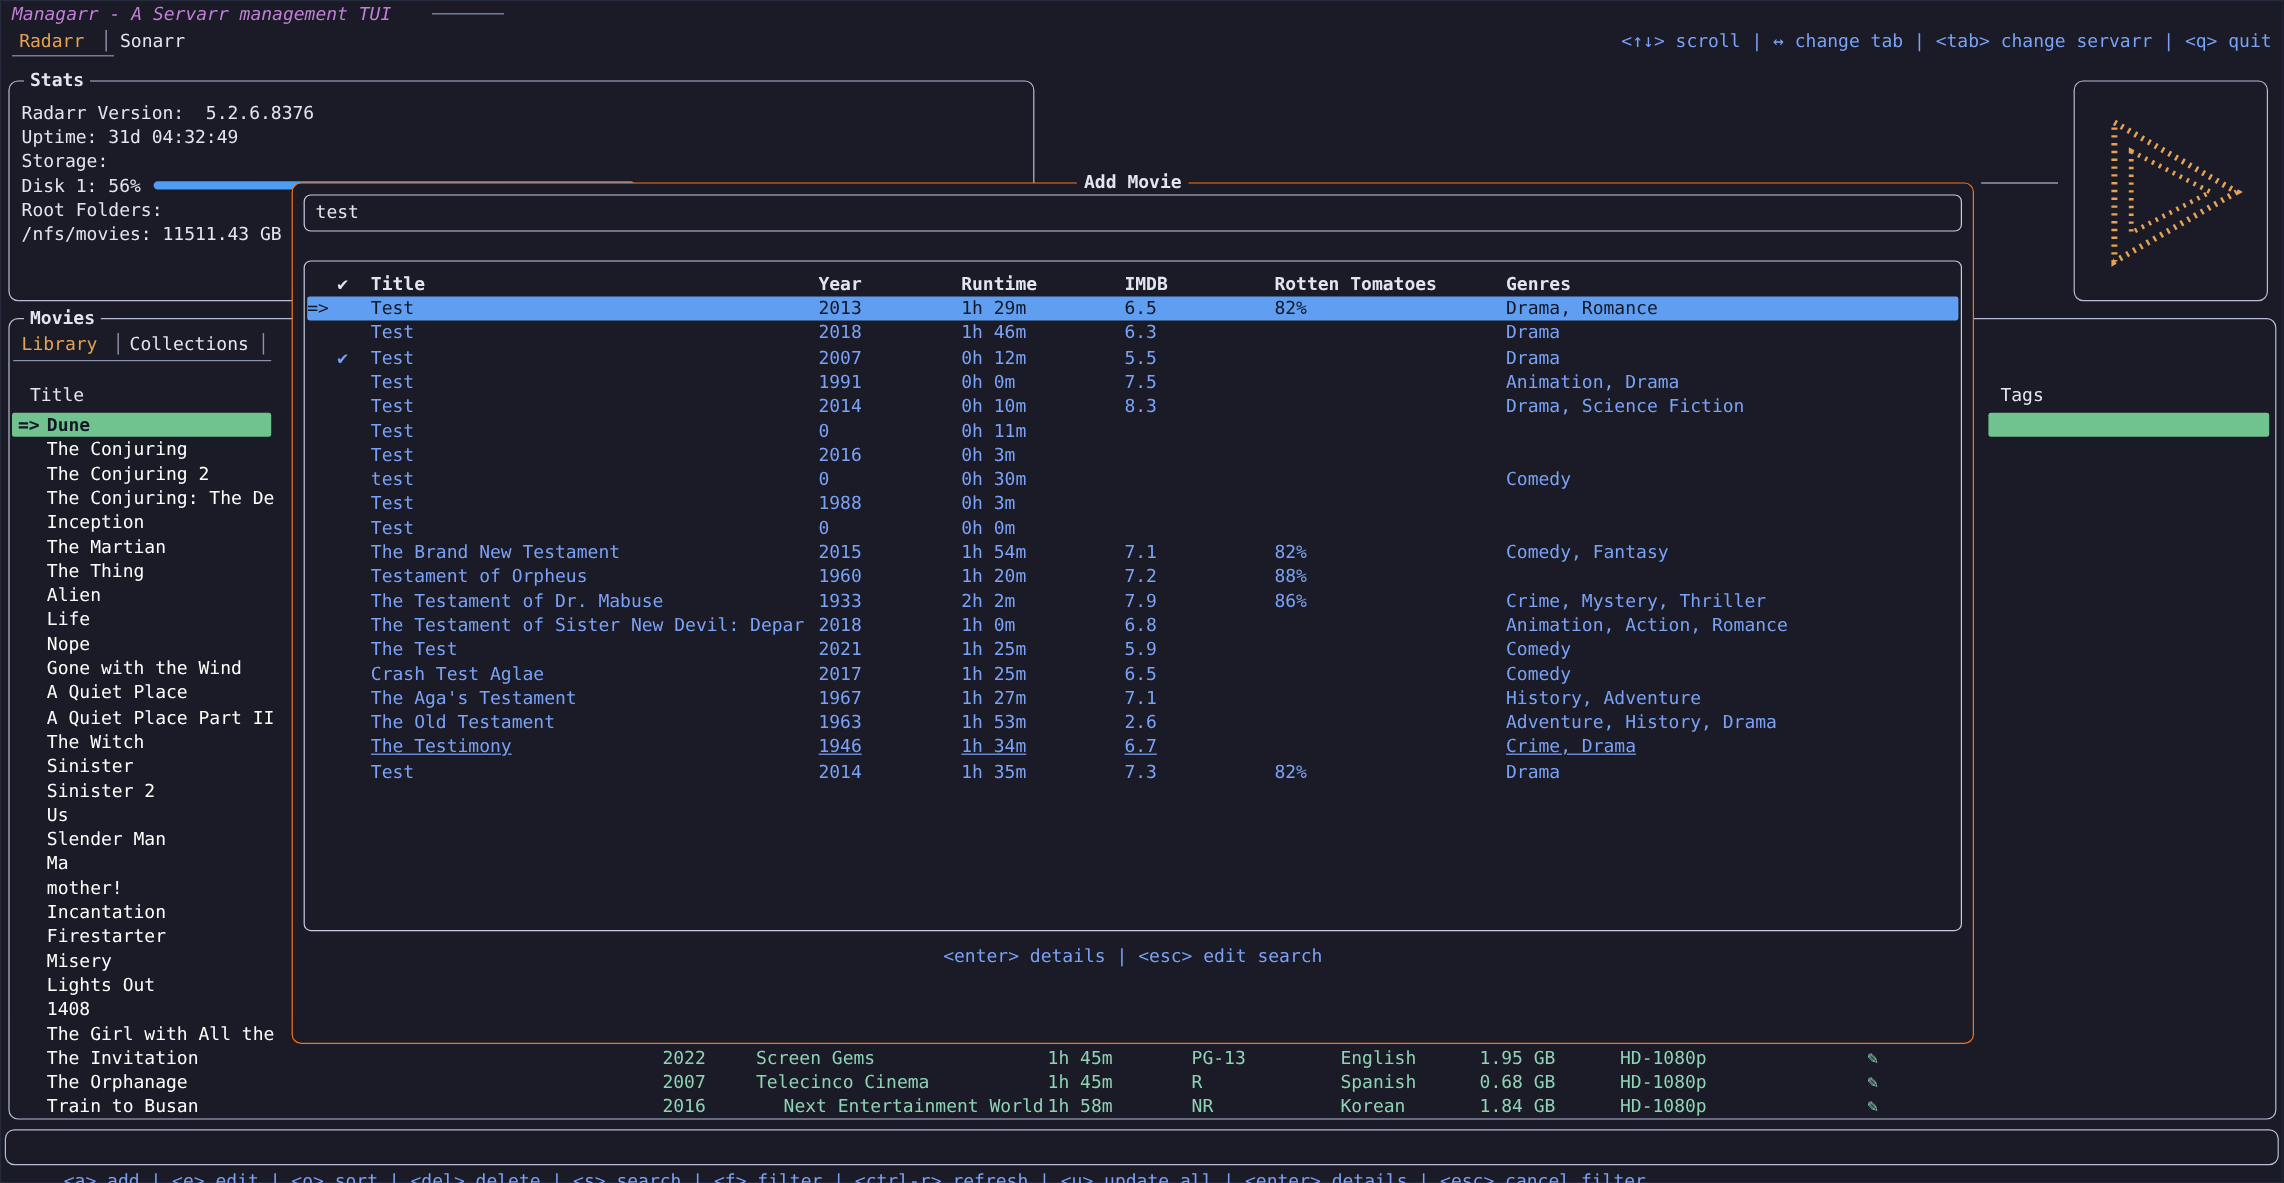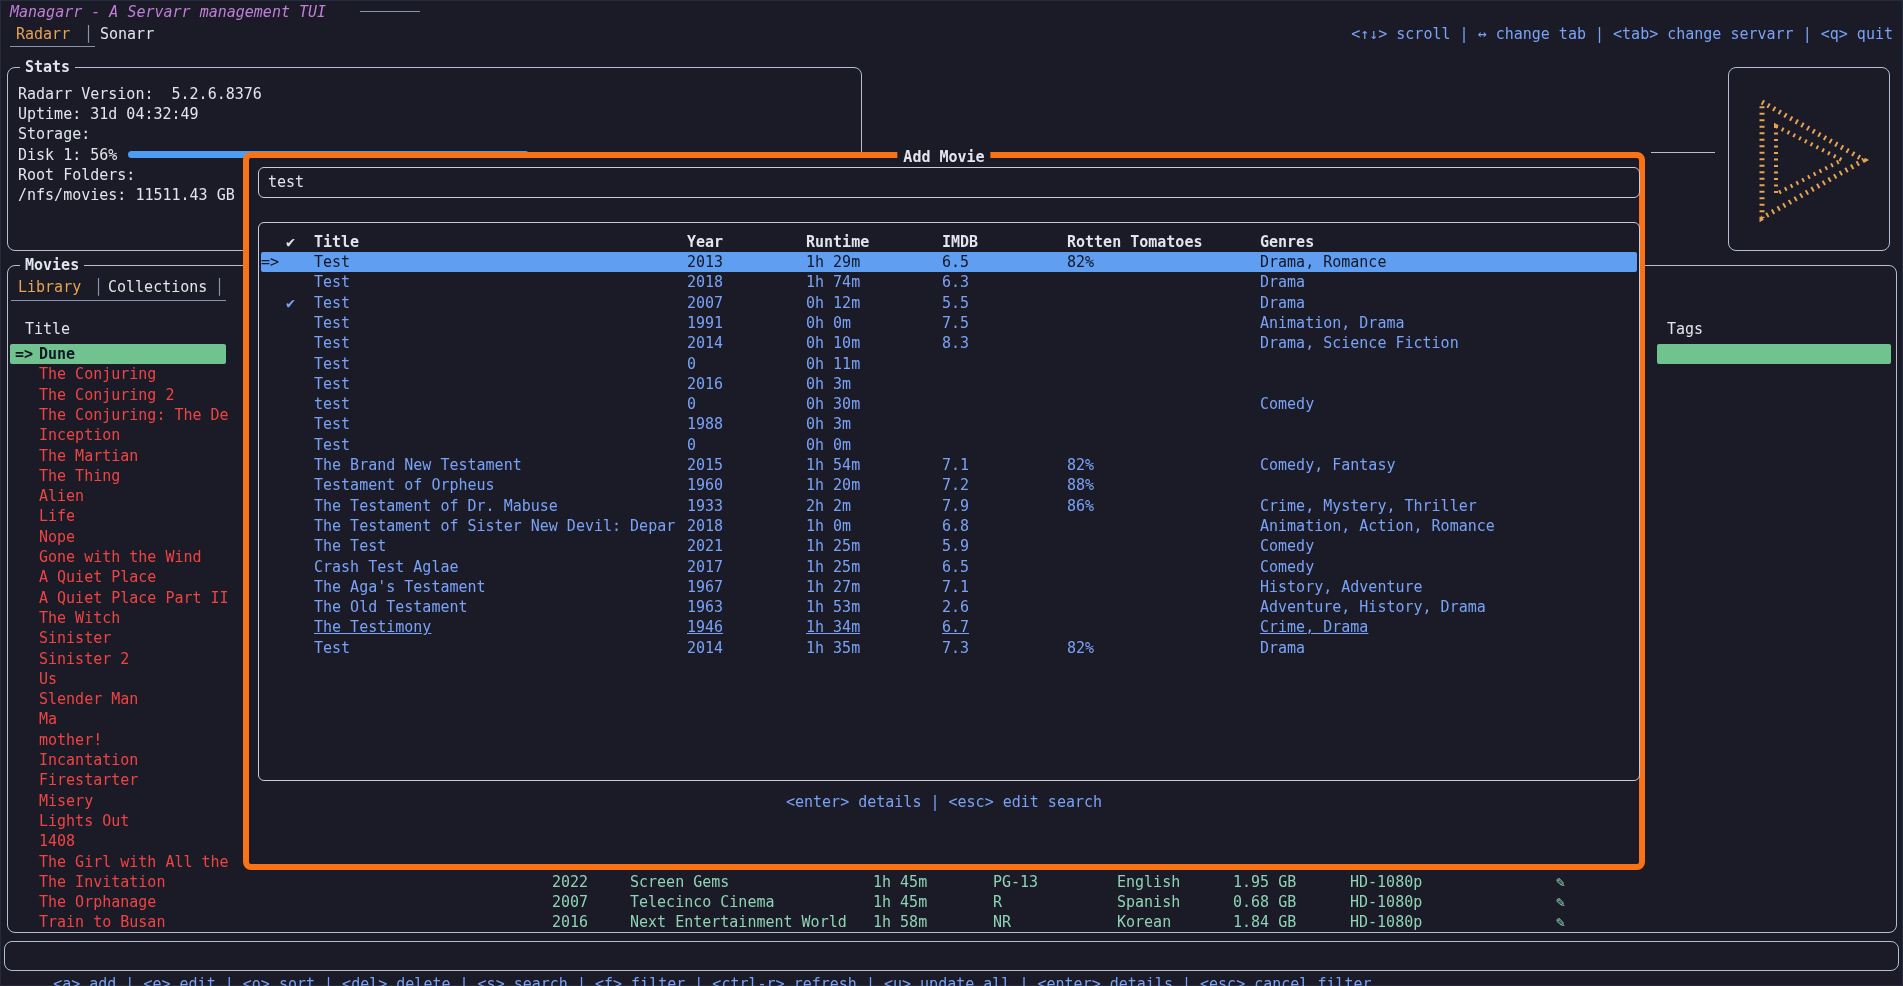--- a/index.html
+++ b/index.html
@@ -20,27 +20,27 @@
   .borderline{position:absolute;border-top:1px solid #b6bcd3}
   .gauge{position:absolute;height:7px}
   .gauge .fill{position:absolute;left:0;top:0;height:100%;background:#4f9cf3;border-radius:4px}
   .gauge .rest{position:absolute;top:3px;height:1px;right:0;background:#9aa3c2}
   
   .rowlayer{position:absolute;left:0;top:344px;width:1903px;height:0}
   .mrow{position:absolute;left:0;width:100%;height:20px;line-height:20px}
   .mselbar{position:absolute;left:10px;top:0;width:216px;height:20px;background:#70c28e;border-radius:2px}
   .tagbar{left:1657px;width:234px}
   .mpre{position:absolute;left:15px;color:#121726;font-weight:bold;white-space:pre}
-  .mtitle{position:absolute;left:39px;color:#ef4444;white-space:pre}
+  .mtitle{position:absolute;left:39px;color:#ffffff;white-space:pre}
   .msel .mtitle{color:#121726;font-weight:bold}
   .brow{position:absolute;left:0;width:100%;height:20px;line-height:20px}
   .bcell{position:absolute;color:#8fd3b6;white-space:pre}
   
   .modal{position:absolute;left:243px;top:152px;width:1402px;height:718px;background:#1a1b26;
-         border:6px solid #f97316;border-radius:8px;z-index:50}
+         border:1px solid #f97316;border-radius:8px;z-index:50}
   .mlabel{position:absolute;top:-11px;left:50%;transform:translateX(-50%);background:#1a1b26;
           padding:0 6px;font-weight:bold;white-space:pre}
   .searchbox{position:absolute;left:9px;top:9px;width:1382px;height:31px;border:1px solid #c6cbdf;
              border-radius:6px;line-height:29px;padding-left:9px;white-space:pre;color:#e3e5ee}
   .tablebox{position:absolute;left:9px;top:64px;width:1382px;height:559px;border:1px solid #c6cbdf;
             border-radius:6px;overflow:hidden}
   .agrid{position:absolute;left:2px;right:2px;display:grid;
          grid-template-columns:25px 28px 373px 119px 136px 125px 193px 1fr;height:20px;line-height:20px}
   .agrid span{white-space:pre;overflow:hidden}
   .ahead{top:9px;color:#e3e5ee;font-weight:bold}
@@ -209,21 +209,21 @@
         <span class="bcell" style="left: 630px;">Telecinco Cinema</span>
         <span class="bcell" style="left: 873px;">1h 45m</span>
         <span class="bcell" style="left: 993px;">R</span>
         <span class="bcell" style="left: 1117px;">Spanish</span>
         <span class="bcell" style="left: 1233px;">0.68 GB</span>
         <span class="bcell" style="left: 1350px;">HD-1080p</span>
         <span class="bcell" style="left: 1556px;">✎</span>
       </div>
       <div class="brow" style="top: 568.4px;">
         <span class="bcell" style="left: 552px;">2016</span>
-        <span class="bcell" style="left: 630px;">Next Entertainment World</span>
+        <span class="bcell" style="left: 653px;">Next Entertainment World</span>
         <span class="bcell" style="left: 873px;">1h 58m</span>
         <span class="bcell" style="left: 993px;">NR</span>
         <span class="bcell" style="left: 1117px;">Korean</span>
         <span class="bcell" style="left: 1233px;">1.84 GB</span>
         <span class="bcell" style="left: 1350px;">HD-1080p</span>
         <span class="bcell" style="left: 1556px;">✎</span>
       </div>
     </div>
 
   <div class="modal">
@@ -249,21 +249,21 @@
             <span>1h 29m</span>
             <span>6.5</span>
             <span>82%</span>
             <span>Drama, Romance</span>
           </div>
           <div class="agrid arow" style="top: 20.3px;">
             <span></span>
             <span></span>
             <span>Test</span>
             <span>2018</span>
-            <span>1h 74m</span>
+            <span>1h 46m</span>
             <span>6.3</span>
             <span></span>
             <span>Drama</span>
           </div>
           <div class="agrid arow" style="top: 40.6px;">
             <span></span>
             <span>✔</span>
             <span>Test</span>
             <span>2007</span>
             <span>0h 12m</span>

